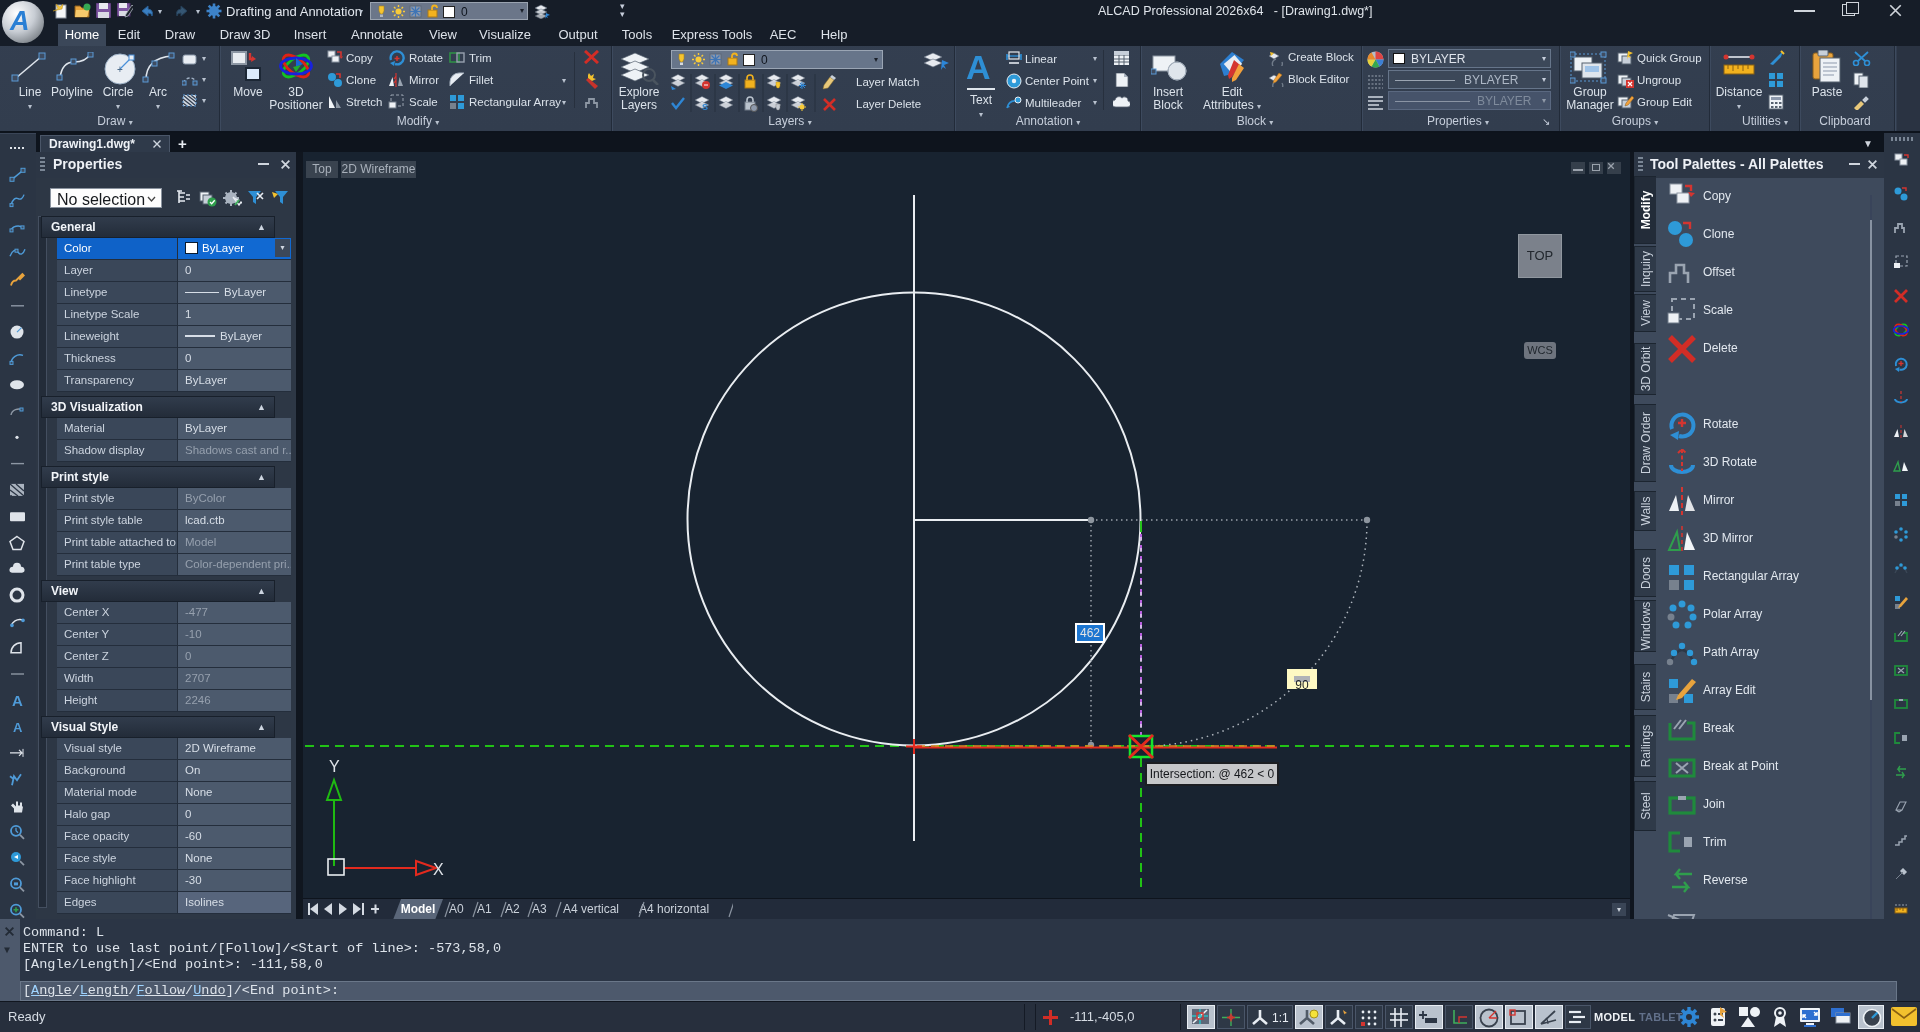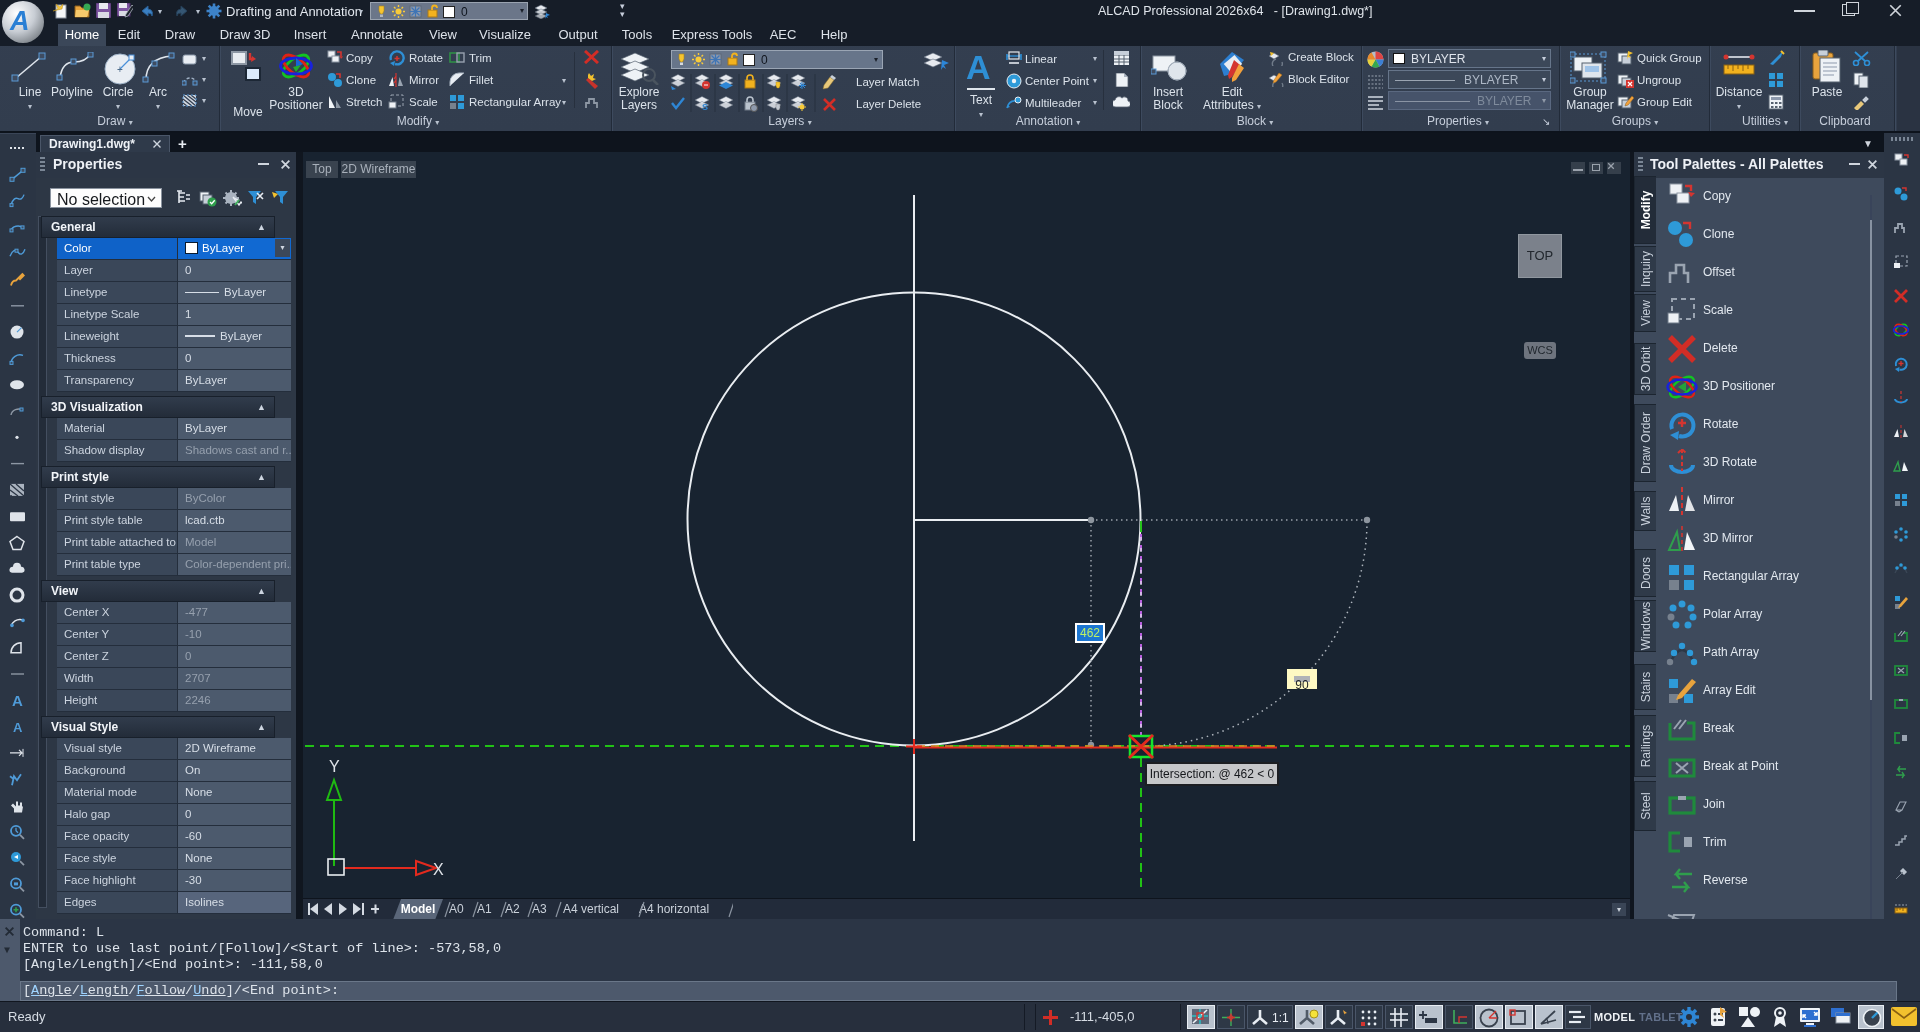--- a/index.html
+++ b/index.html
@@ -214,21 +214,21 @@
     </svg>
   <div class="abs dn" style="left:202px;top:50px;">▾</div>
   <div class="rlabel" style="left:65px;width:100px;">Draw <span class="dn">▾</span></div>
 
   <svg class="abs" style="left:231px;top:5px" width="34" height="32">
       <rect x="1" y="1" width="14" height="12" fill="#e8ecf1" stroke="#8d97a4" stroke-width="2"></rect>
       <path d="M19 2 v6 h3" fill="none" stroke="#d43530" stroke-width="2.4"></path>
       <path d="M21 5 l4 3 l-5 3 z" fill="#d43530"></path>
       <rect x="15" y="17" width="14" height="12" fill="#dbeafc" stroke="#1c2735" stroke-width="2"></rect>
     </svg>
-  <div class="bigl" style="left:226px;top:40px;width:44px;margin-top:20px;">Move</div>
+  <div class="bigl" style="left:226px;top:40px;width:44px;">Move</div>
   <svg class="abs" style="left:279px;top:4px" width="34" height="34">
       <ellipse cx="17" cy="16" rx="15" ry="7.5" fill="none" stroke="#11c422" stroke-width="2.8" transform="rotate(-38 17 16)"></ellipse>
       <ellipse cx="17" cy="16" rx="15" ry="7.5" fill="none" stroke="#e02214" stroke-width="2.8" transform="rotate(38 17 16)"></ellipse>
       <ellipse cx="17" cy="16" rx="15.5" ry="8" fill="none" stroke="#1822dd" stroke-width="2.8"></ellipse>
       <path d="M17 8 l7 6 l-7 3 z" fill="#1565d8"></path>
       <path d="M14 17 l8 -2 l-5 7 z" fill="#1fae2e"></path>
     </svg>
   <div class="bigl" style="left:268px;top:40px;width:56px;">3D<br>Positioner</div>
 
   <svg class="abs" style="left:327px;top:4px" width="17" height="16">
@@ -1005,21 +1005,21 @@
       </svg>
     </div>
 
   <div class="abs" style="left:1215px;top:82px;width:44px;height:44px;background:#848a93;border:1px solid #9ba1a9;opacity:0.92;">
       <div style="margin-top:13px;text-align:center;font-size:13px;color:#23282e;">TOP</div>
     </div>
 
   <div class="abs" style="left:1221px;top:190px;width:32px;height:17px;background:#7d838c;border-radius:3px;opacity:0.85;text-align:center;font-size:11px;color:#23282e;line-height:16px;">WCS</div>
 
   <div class="abs" style="left:772px;top:471px;width:30px;height:20px;background:#fff;"></div>
-  <div class="abs" style="left:774px;top:473px;width:26px;height:16px;background:#1c76d1;color:#bef264;font-size:12px;text-align:center;line-height:16px;">462</div>
+  <div class="abs" style="left:774px;top:473px;width:26px;height:16px;background:#1c76d1;color:#e5e5e5;font-size:12px;text-align:center;line-height:16px;">462</div>
 
   <div class="abs" style="left:984px;top:517px;width:30px;height:20px;background:#b0b3b7;border:7px solid #fef9c3;color:#1d2125;font-size:12px;text-align:center;line-height:19px;">90</div>
 
   <div class="abs" style="left:842px;top:610px;width:134px;height:24px;background:#c6c7c9;border:2px solid #1c1e22;color:#16181c;font-size:12px;line-height:20px;text-align:center;">Intersection: @ 462 &lt; 0</div>
 
   <div class="abs" style="left:0;top:746px;width:1327px;height:21px;background:#222b3a;border-top:1px solid #0e141d;">
     <svg class="abs" style="left:4px;top:4px" width="72" height="12">
         <g fill="#d4dae2">
           <path d="M1 0 h2 v12 h-2 z"></path>
           <path d="M11 0 v12 l-8 -6 z"></path>
@@ -1127,29 +1127,20 @@
         <rect x="6" y="4" width="22" height="20" fill="none" stroke="#9aa4b1" stroke-width="2" stroke-dasharray="5 4"></rect>
         <rect x="2" y="18" width="11" height="10" fill="#eef1f5" stroke="#6f7a88"></rect>
       </svg>
       <div class="lbl">Scale</div>
     </div>
   <div class="pitem" style="top:178px;">
       <svg class="ic" viewBox="0 0 32 32">
         <path d="M4 4 L28 28 M28 4 L4 28" stroke="#d22d26" stroke-width="5.5"></path>
       </svg>
       <div class="lbl">Delete</div>
-    </div>
-  <div class="pitem" style="top:216px;">
-      <svg class="ic" viewBox="0 0 32 32">
-        <ellipse cx="16" cy="16" rx="14" ry="7" fill="none" stroke="#11c422" stroke-width="2.4" transform="rotate(-38 16 16)"></ellipse>
-        <ellipse cx="16" cy="16" rx="14" ry="7" fill="none" stroke="#e02214" stroke-width="2.4" transform="rotate(38 16 16)"></ellipse>
-        <ellipse cx="16" cy="16" rx="14.5" ry="7.5" fill="none" stroke="#1822dd" stroke-width="2.4"></ellipse>
-        <path d="M12 16 l8 -5 v10 z" fill="#24a339"></path>
-      </svg>
-      <div class="lbl">3D Positioner</div>
     </div>
   <div class="pitem" style="top:254px;">
       <svg class="ic" viewBox="0 0 32 32">
         <path d="M6 20 a11 11 0 1 1 7 7" fill="none" stroke="#2e8fd5" stroke-width="4"></path>
         <path d="M12 31 l-8 -5 l9 -4 z" fill="#2e8fd5"></path>
         <path d="M16 10 v8 M12 14 h8" stroke="#d43530" stroke-width="2.4"></path>
       </svg>
       <div class="lbl">Rotate</div>
     </div>
   <div class="pitem" style="top:292px;">

